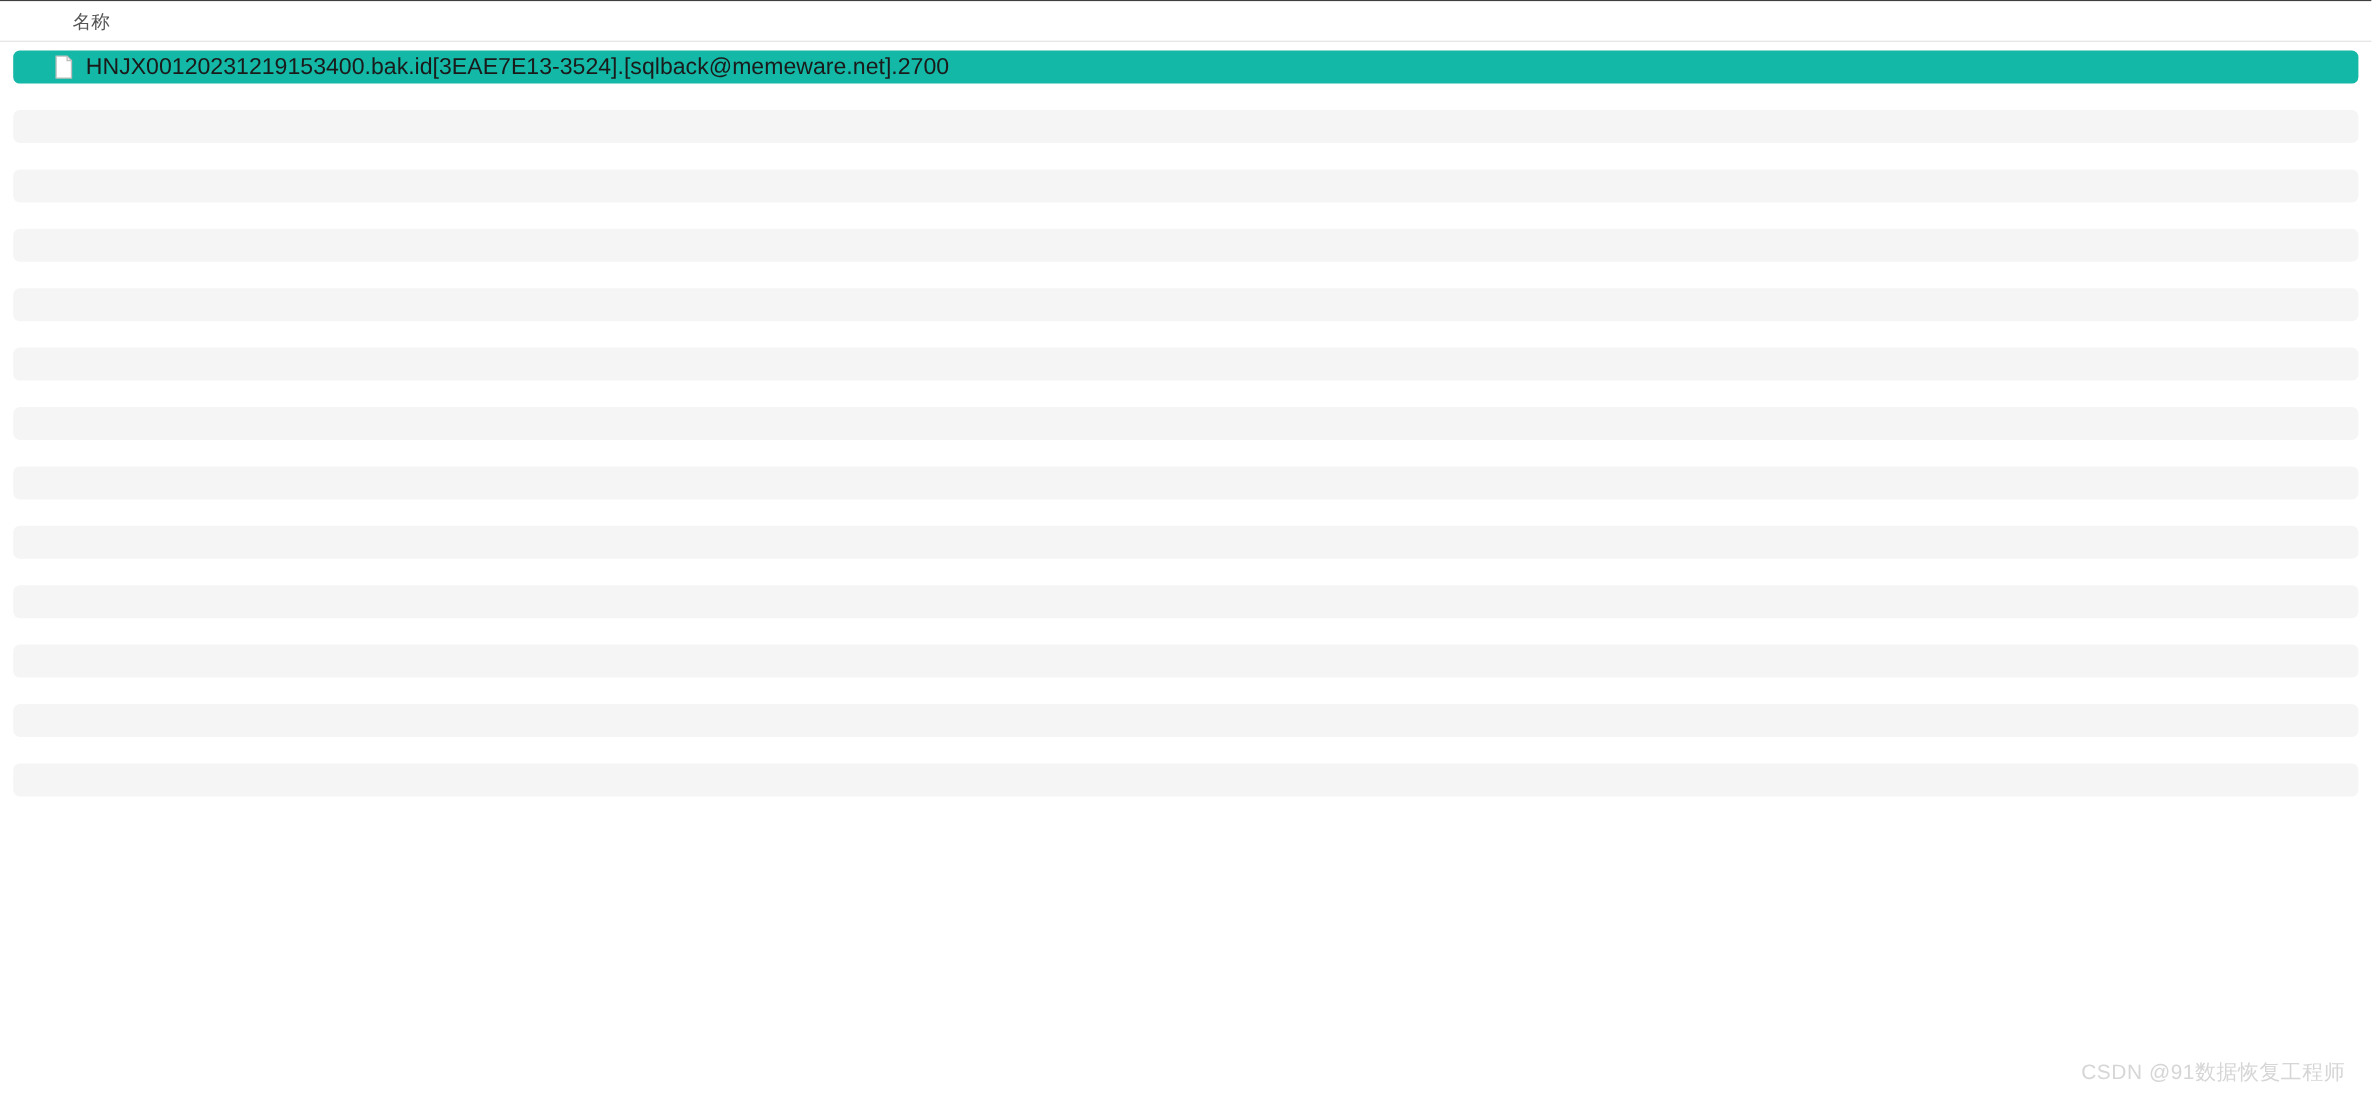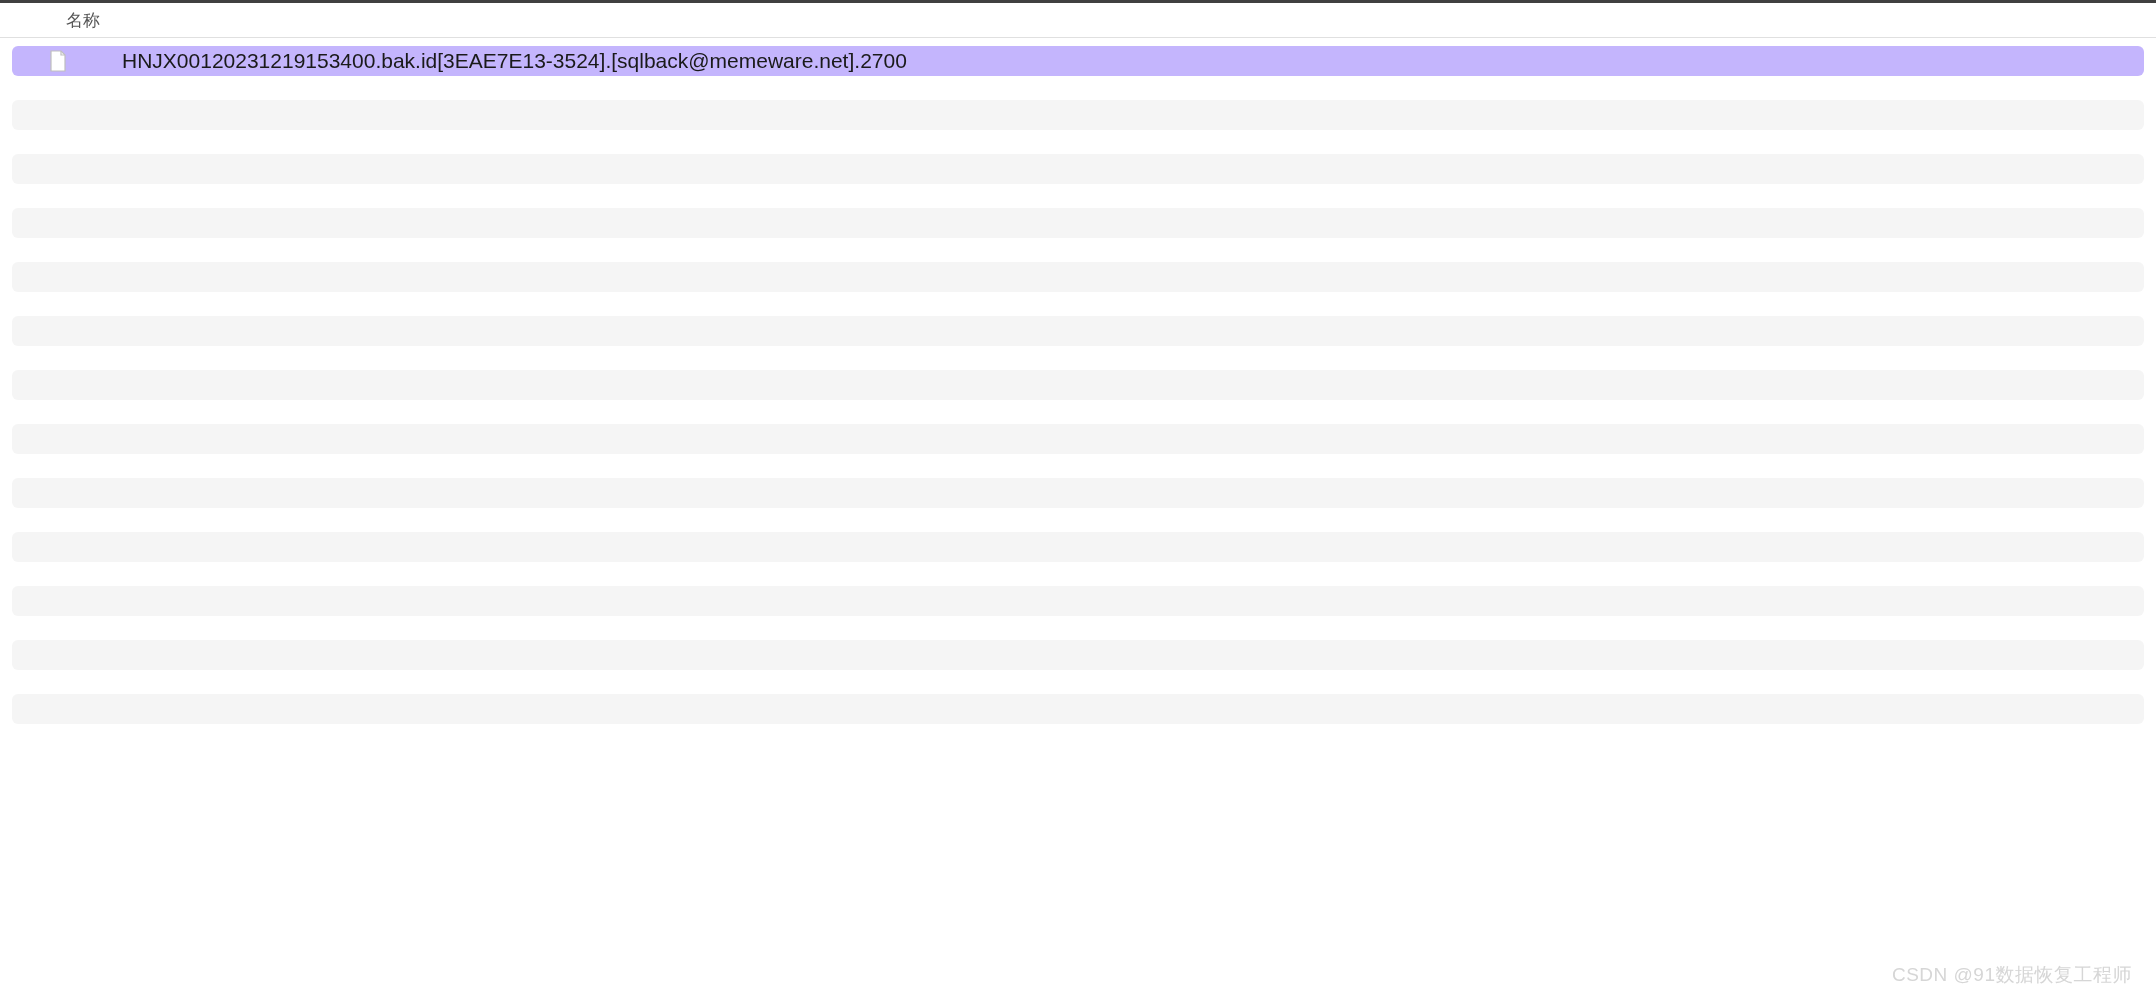--- a/index.html
+++ b/index.html
@@ -9,21 +9,21 @@
     }
     body {
       font-family: -apple-system, BlinkMacSystemFont, "Segoe UI", "PingFang SC", "Helvetica Neue", Arial, sans-serif;
       background: #ffffff;
       width: 2156px;
       height: 994px;
       overflow: hidden;
       position: relative;
     }
     .header-row {
-      border-top: 3px solid #404040;
+      border-top: 1px solid #404040;
       border-bottom: 1px solid #e0e0e0;
       height: 38px;
       display: flex;
       align-items: center;
       padding-left: 66px;
     }
     .header-label {
       font-size: 17px;
       color: #555555;
     }
@@ -32,22 +32,21 @@
     }
     .file-row {
       display: flex;
       align-items: center;
       height: 30px;
       padding-left: 36px;
       border-radius: 6px;
       margin: 0 12px;
     }
     .file-row.alt {
-      background: #c4b5fd;
-      gap: 44px;
+      background: #14b8a6;
     }
     .file-icon {
       width: 20px;
       height: 22px;
       margin-right: 10px;
       flex-shrink: 0;
     }
     .file-name {
       font-size: 21px;
       color: #1a1a1a;

